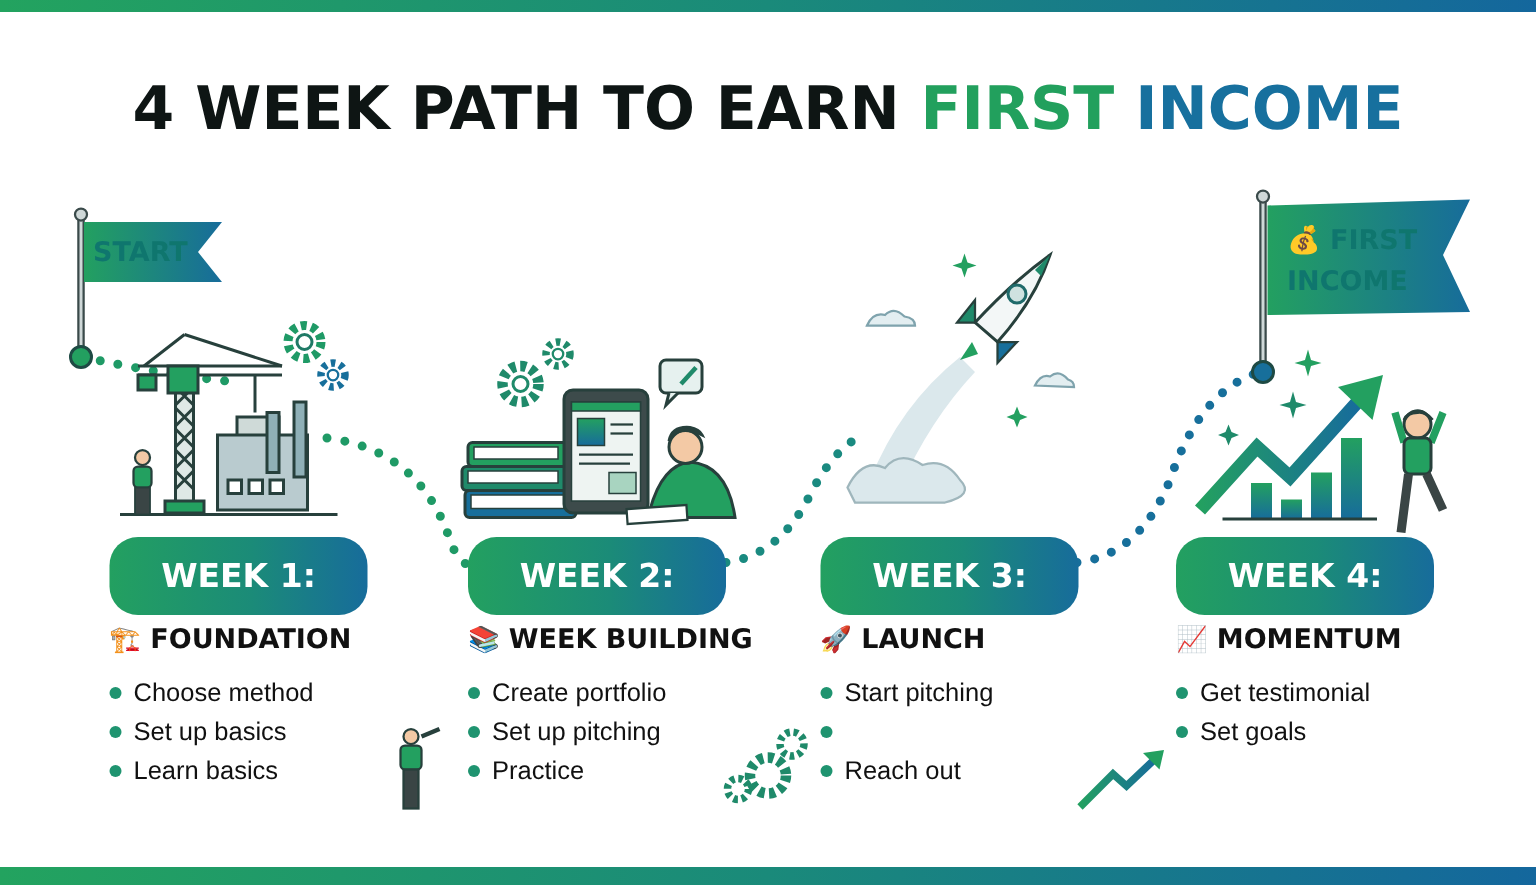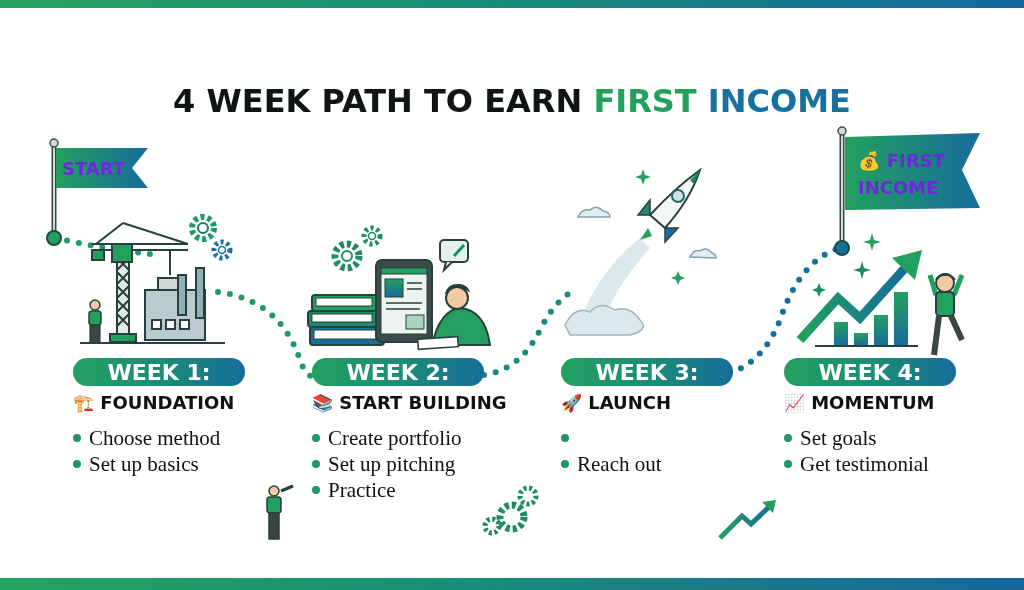--- a/index.html
+++ b/index.html
@@ -1,30 +1,30 @@
 <!DOCTYPE html>
 <html><head>
 <meta charset="utf-8">
 <style>
   * { box-sizing: border-box; margin: 0; padding: 0; }
   body { width: 1024px; height: 590px; background: #ffffff; position: relative; overflow: hidden; font-family: "Liberation Sans", sans-serif; }
   .bar-top { position: absolute; left: 0; top: 0; width: 1024px; height: 8px; background: linear-gradient(90deg, #23a35f, #1a8a7a 50%, #14679d); }
   .bar-bottom { position: absolute; left: 0; bottom: 0; width: 1024px; height: 12px; background: linear-gradient(90deg, #23a35f, #1a8a7a 50%, #14679d); }
-  .title { position: absolute; top: 50px; left: 0; width: 1024px; text-align: center; font-family: "DejaVu Sans", sans-serif; font-weight: bold; font-size: 32px; letter-spacing: 0px; color: #0e1514; margin-top: 32px; }
+  .title { position: absolute; top: 50px; left: 0; width: 1024px; text-align: center; font-family: "DejaVu Sans", sans-serif; font-weight: bold; font-size: 40px; letter-spacing: 0px; color: #0e1514; }
   .title .g { color: #22a05d; }
   .title .b { color: #17709e; }
   svg.art { position: absolute; left: 0; top: 0; }
   .col { position: absolute; top: 358px; width: 230px; }
-  .pill { height: 28px; width: 172px; border-radius: 19px; background: linear-gradient(90deg, #23a060, #1b8b78 55%, #176c9b); color: #fff; font-family: "DejaVu Sans", sans-serif; font-weight: bold; font-size: 22px; display: flex; align-items: center; justify-content: center; }
+  .pill { height: 52px; width: 172px; border-radius: 19px; background: linear-gradient(90deg, #23a060, #1b8b78 55%, #176c9b); color: #fff; font-family: "DejaVu Sans", sans-serif; font-weight: bold; font-size: 22px; display: flex; align-items: center; justify-content: center; }
   .heading { margin-top: 6px; font-family: "DejaVu Sans", sans-serif; font-weight: bold; font-size: 18px; color: #111; display: flex; align-items: center; gap: 6px; white-space: nowrap; }
   .heading .emo { font-size: 17px; }
   ul.items { list-style: none; margin-top: 12px; }
-  ul.items li { font-family: Liberation Serif, serif; font-size: 21px; color: #111; height: 26px; display: flex; align-items: center; }
+  ul.items li { font-family: Liberation Sans, sans-serif; font-size: 17px; color: #111; height: 26px; display: flex; align-items: center; }
   ul.items li .dot { width: 8px; height: 8px; border-radius: 50%; background: #1f9470; margin-right: 8px; flex: none; }
-  .flag-text { position: absolute; color: #6d28d9; font-family: "DejaVu Sans", sans-serif; font-weight: bold; }
+  .flag-text { position: absolute; color: #0f766e; font-family: "DejaVu Sans", sans-serif; font-weight: bold; }
 </style>
 </head>
 <body>
 
 <div class="bar-top"></div>
 
 <div class="title">
   <span>4 WEEK PATH TO EARN </span><span class="g">FIRST </span><span class="b">INCOME</span>
 </div>
 
@@ -198,73 +198,81 @@
   </div>
   <ul class="items">
     <li>
         <span class="dot"></span>
         <span>Choose method</span>
       </li>
     <li>
         <span class="dot"></span>
         <span>Set up basics</span>
       </li>
+    <li>
+        <span class="dot"></span>
+        <span>Learn basics</span>
+      </li>
   </ul>
 </div>
 
 <div class="col" style="left:312px;">
   <div class="pill">WEEK 2:</div>
   <div class="heading">
     <span class="emo">📚</span>
-    <span>START BUILDING</span>
+    <span>WEEK BUILDING</span>
   </div>
   <ul class="items">
     <li>
         <span class="dot"></span>
         <span>Create portfolio</span>
       </li>
     <li>
         <span class="dot"></span>
         <span>Set up pitching</span>
       </li>
     <li>
         <span class="dot"></span>
         <span>Practice</span>
       </li>
   </ul>
 </div>
 
-<div class="col" style="left:561px;">
+<div class="col" style="left:547px;">
   <div class="pill">WEEK 3:</div>
   <div class="heading">
     <span class="emo">🚀</span>
     <span>LAUNCH</span>
   </div>
   <ul class="items">
     <li>
         <span class="dot"></span>
+        <span>Start pitching</span>
+      </li>
+    <li>
+        <span class="dot"></span>
       </li>
     <li>
         <span class="dot"></span>
         <span>Reach out</span>
       </li>
   </ul>
 </div>
 
 <div class="col" style="left:784px;">
   <div class="pill">WEEK 4:</div>
   <div class="heading">
     <span class="emo">📈</span>
     <span>MOMENTUM</span>
   </div>
   <ul class="items">
     <li>
         <span class="dot"></span>
+        <span>Get testimonial</span>
+      </li>
+    <li>
+        <span class="dot"></span>
         <span>Set goals</span>
       </li>
-    <li>
-        <span class="dot"></span>
-        <span>Get testimonial</span>
-      </li>
   </ul>
 </div>
 
 <div class="bar-bottom"></div>
 
 </body></html>

